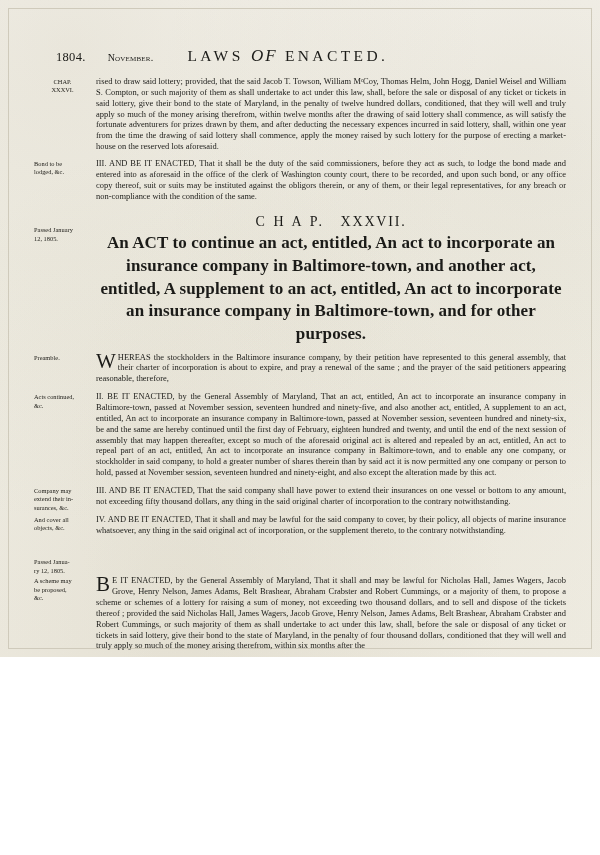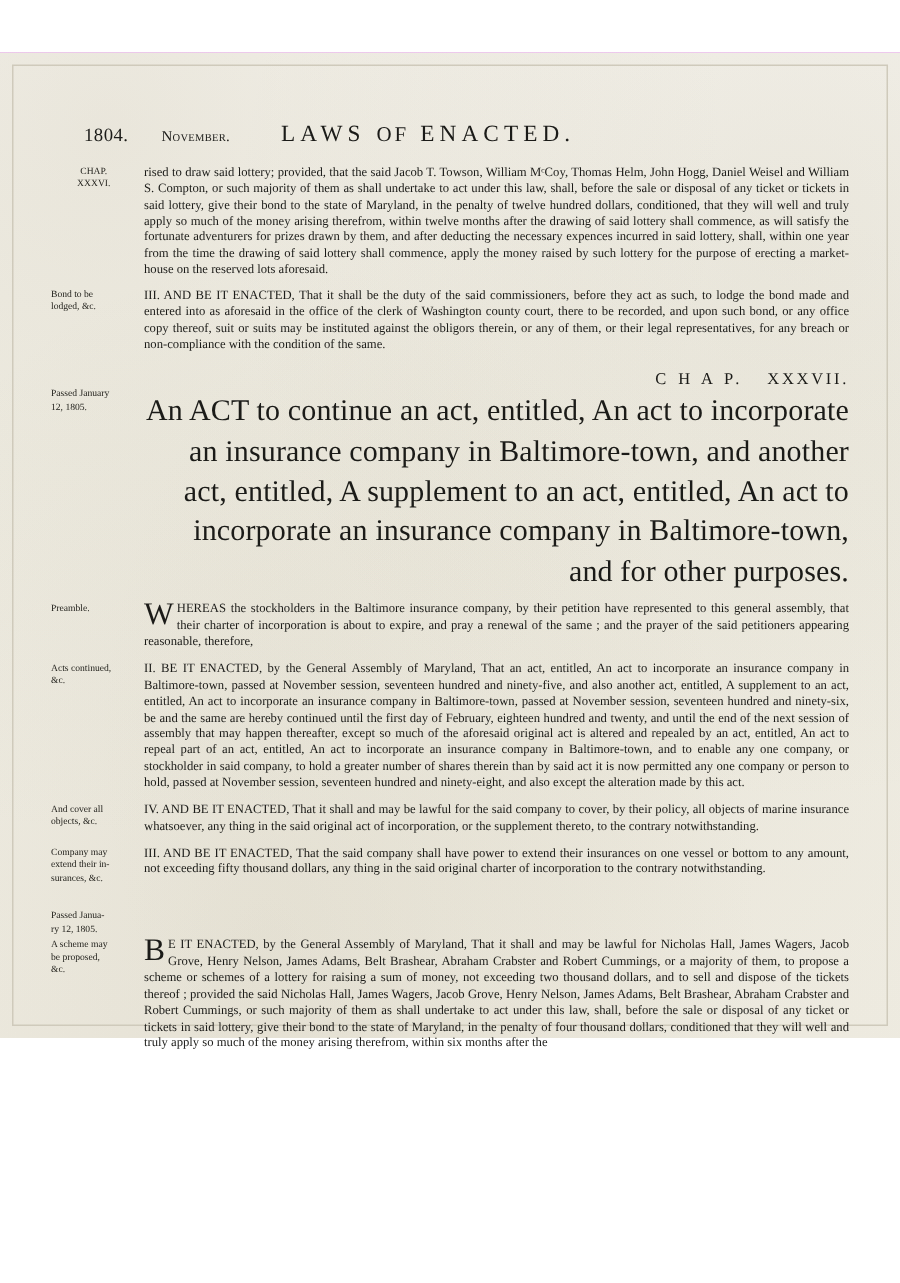--- a/index.html
+++ b/index.html
@@ -11,23 +11,22 @@
     width: 600px;
     height: 855px;
     font-family: "Liberation Serif", serif;
     color: #1b1b18;
     overflow: hidden;
   }
   .page {
     position: relative;
     width: 600px;
     height: 657px;
-    background: #d946ef;
-    box-sizing: border-box;
-    margin-top: 35px;
+    background: #eab308;
+    box-sizing: border-box;
   }
   
   .page::before {
     content: "";
     position: absolute;
     inset: 0;
     background:
       radial-gradient(ellipse at 12% 8%, rgba(180,170,140,0.18), rgba(255,255,255,0) 55%),
       radial-gradient(ellipse at 88% 18%, rgba(170,160,130,0.14), rgba(255,255,255,0) 50%),
       radial-gradient(ellipse at 30% 92%, rgba(175,165,135,0.16), rgba(255,255,255,0) 55%),
@@ -69,22 +68,23 @@
     letter-spacing: 0.9px;
     margin-right: 34px;
     font-variant: small-caps;
     text-transform: none;
   }
   .rh-title {
     font-size: 15.5px;
     letter-spacing: 3.4px;
   }
   .rh-title .small {
-    font-size: 14px;
+    font-size: 17px;
     letter-spacing: 2px;
+    font-style: italic;
   }
 
   
   .body-row {
     display: flex;
     align-items: flex-start;
   }
   .marginal {
     width: 62px;
     flex: 0 0 62px;
@@ -121,34 +121,34 @@
   .dropcap {
     float: left;
     font-size: 21px;
     line-height: 0.82;
     padding: 1px 2px 0 0;
     font-family: "Liberation Serif", serif;
   }
 
   
   .chap-line {
-    text-align: right;
-    font-size: 11px;
+    text-align: center;
+    font-size: 14px;
     letter-spacing: 2.6px;
     margin: 6px 0 2px 0;
   }
   .chap-line .num {
     letter-spacing: 1.8px;
     margin-left: 16px;
   }
   h2.act-title {
     margin: 0 0 6px 0;
-    text-align: right;
-    font-weight: normal;
-    font-size: 20px;
+    text-align: center;
+    font-weight: bold;
+    font-size: 17px;
     line-height: 1.33;
     letter-spacing: 0.1px;
   }
   .hr-space { height: 4px; }
 </style>
 </head>
 <body>
 
 <div class="page">
   <div class="frame"></div>
@@ -203,37 +203,37 @@
 
     <div class="body-row">
       <div class="marginal" style="white-space: pre-line;">Acts continued,
 &amp;c.</div>
       <div class="col">
         <p class="tx gap">II. BE IT ENACTED, by the General Assembly of Maryland, That an act, entitled, An act to incorporate an insurance company in Baltimore-town, passed at November session, seventeen hundred and ninety-five, and also another act, entitled, A supplement to an act, entitled, An act to incorporate an insurance company in Baltimore-town, passed at November session, seventeen hundred and ninety-six, be and the same are hereby continued until the first day of February, eighteen hundred and twenty, and until the end of the next session of assembly that may happen thereafter, except so much of the aforesaid original act is altered and repealed by an act, entitled, An act to repeal part of an act, entitled, An act to incorporate an insurance company in Baltimore-town, and to enable any one company, or stockholder in said company, to hold a greater number of shares therein than by said act it is now permitted any one company or person to hold, passed at November session, seventeen hundred and ninety-eight, and also except the alteration made by this act.</p>
       </div>
     </div>
 
     <div class="body-row">
-      <div class="marginal" style="white-space: pre-line;">And cover all
-objects, &amp;c.</div>
-      <div class="col">
-        <p class="tx gap">IV. AND BE IT ENACTED, That it shall and may be lawful for the said company to cover, by their policy, all objects of marine insurance whatsoever, any thing in the said original act of incorporation, or the supplement thereto, to the contrary notwithstanding.</p>
-      </div>
-    </div>
-
-    <div class="body-row">
       <div class="marginal" style="white-space: pre-line;">Company may
 extend their in-
 surances, &amp;c.</div>
       <div class="col">
         <p class="tx gap">III. AND BE IT ENACTED, That the said company shall have power to extend their insurances on one vessel or bottom to any amount, not exceeding fifty thousand dollars, any thing in the said original charter of incorporation to the contrary notwithstanding.</p>
       </div>
     </div>
 
     <div class="body-row">
+      <div class="marginal" style="white-space: pre-line;">And cover all
+objects, &amp;c.</div>
+      <div class="col">
+        <p class="tx gap">IV. AND BE IT ENACTED, That it shall and may be lawful for the said company to cover, by their policy, all objects of marine insurance whatsoever, any thing in the said original act of incorporation, or the supplement thereto, to the contrary notwithstanding.</p>
+      </div>
+    </div>
+
+    <div class="body-row">
       <div class="marginal" style="white-space: pre-line; padding-top:16px;">Passed Janua-
 ry 12, 1805.</div>
       <div class="col">
       </div>
     </div>
 
     <div class="body-row">
       <div class="marginal" style="white-space: pre-line;">A scheme may
 be proposed,
 &amp;c.</div>

